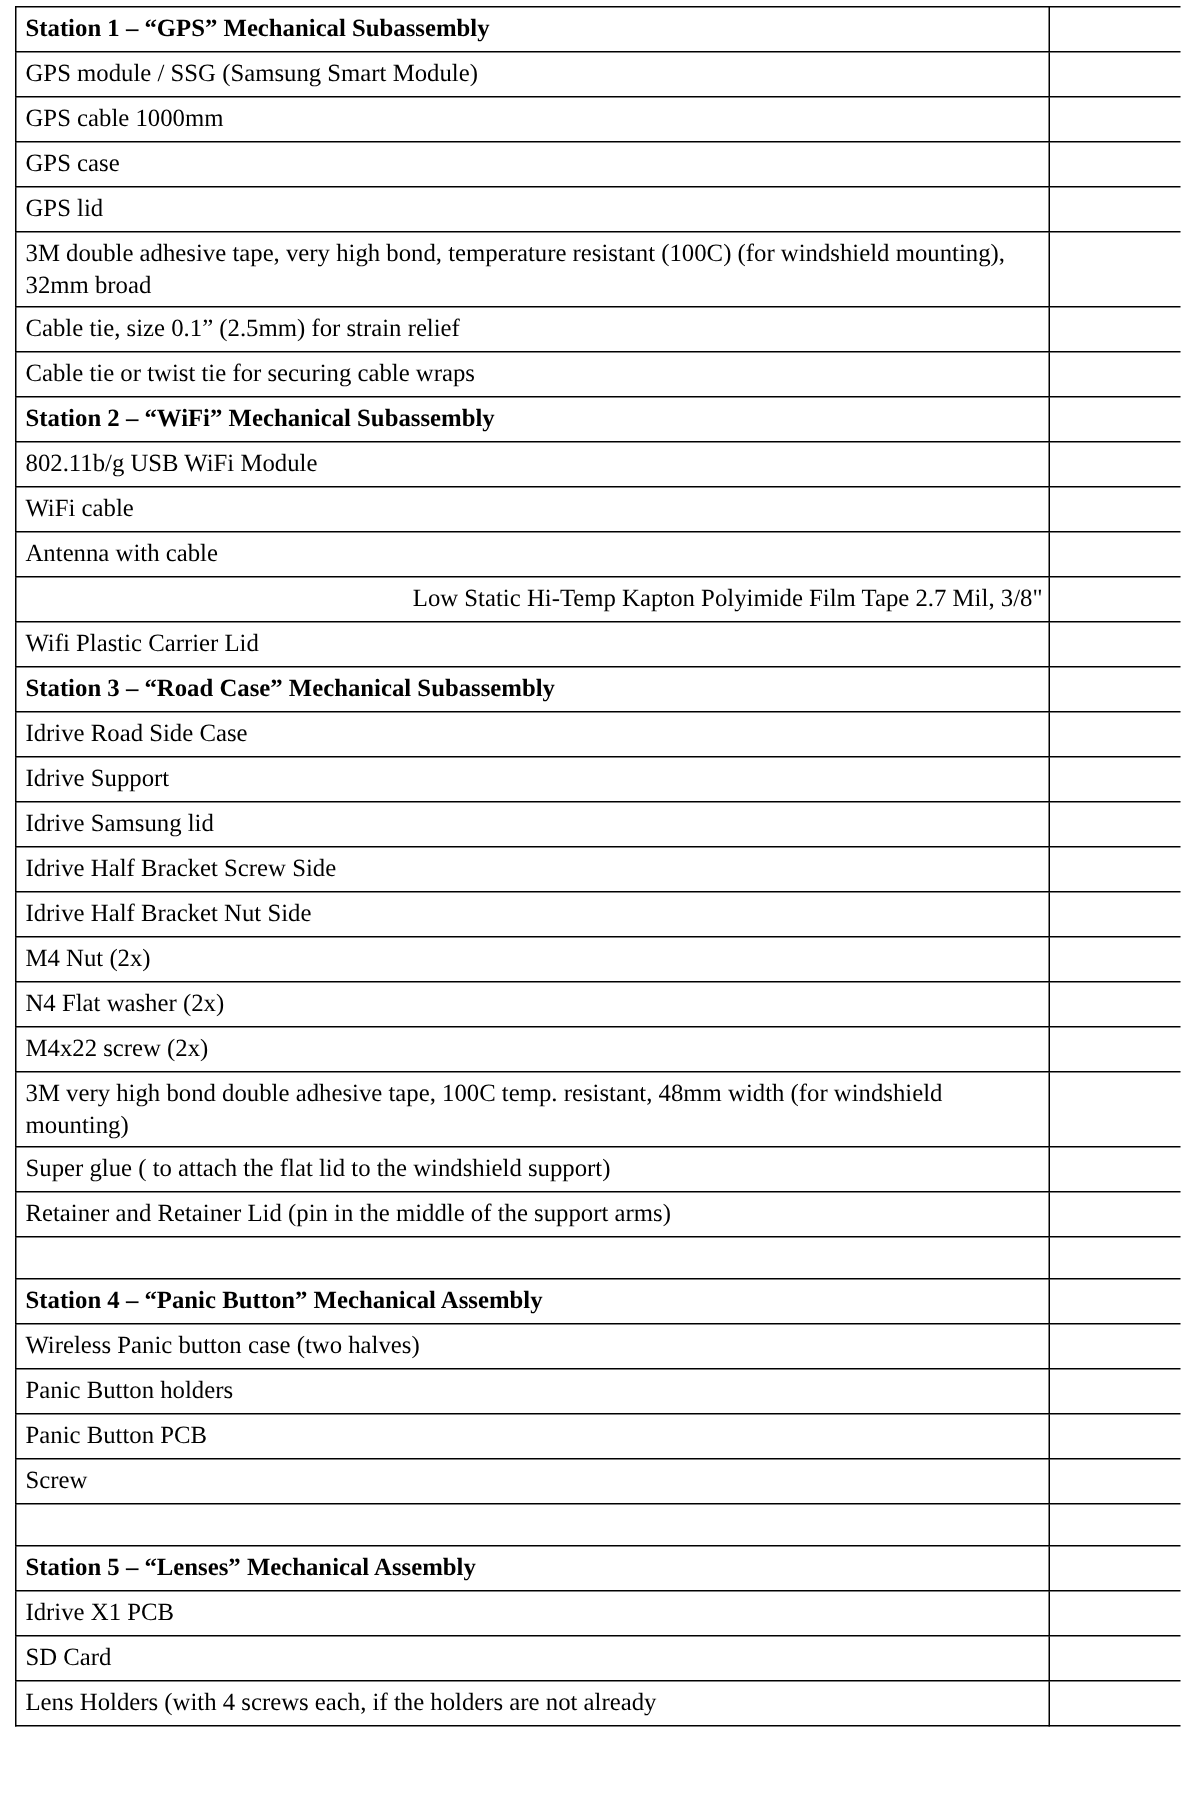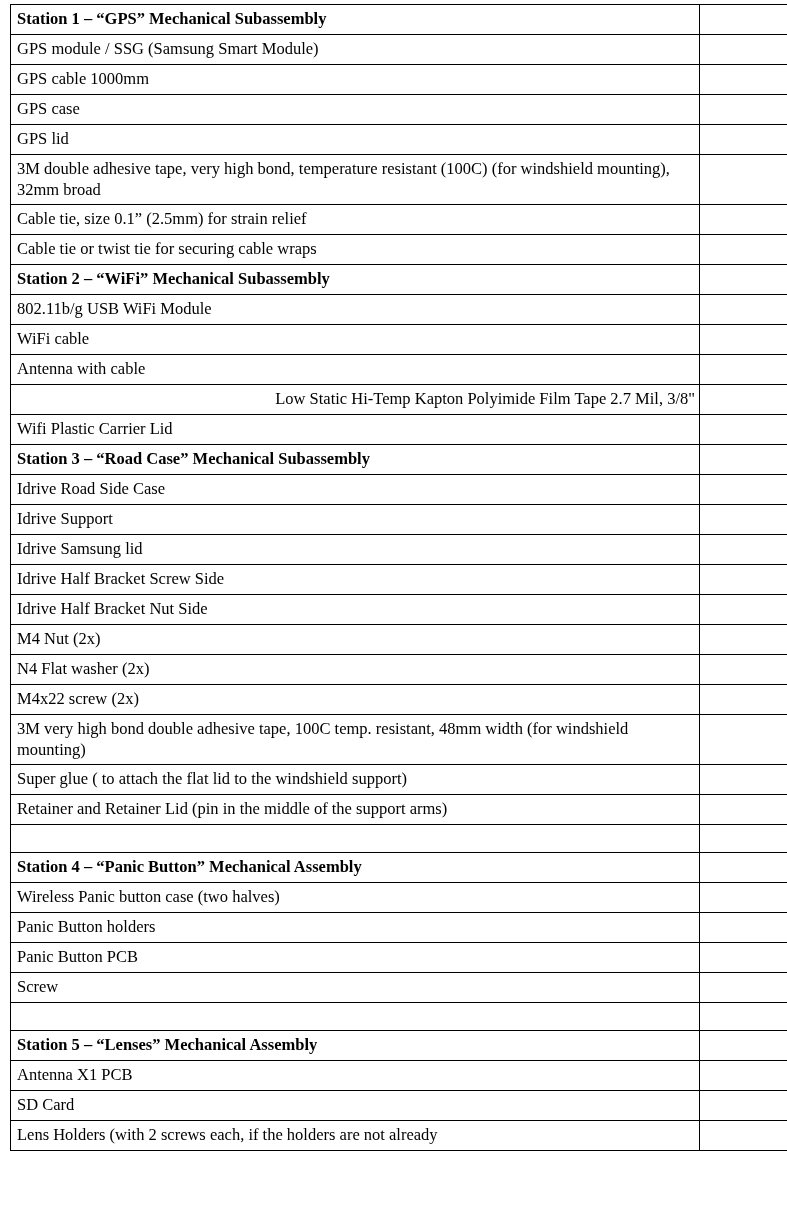--- a/index.html
+++ b/index.html
@@ -188,26 +188,26 @@
         </tr>
         <tr class="blank">
           <td class="desc"></td>
           <td class="qty"></td>
         </tr>
         <tr class="station">
           <td class="desc">Station 5 – “Lenses” Mechanical Assembly</td>
           <td class="qty"></td>
         </tr>
         <tr class="item">
-          <td class="desc">Antenna X1 PCB</td>
+          <td class="desc">Idrive X1 PCB</td>
           <td class="qty"></td>
         </tr>
         <tr class="item">
           <td class="desc">SD Card</td>
           <td class="qty"></td>
         </tr>
         <tr class="item">
-          <td class="desc">Lens Holders (with 2 screws each, if the holders are not already</td>
+          <td class="desc">Lens Holders (with 4 screws each, if the holders are not already</td>
           <td class="qty"></td>
         </tr>
       </tbody>
   </table>
 </div>
 
 </body></html>

